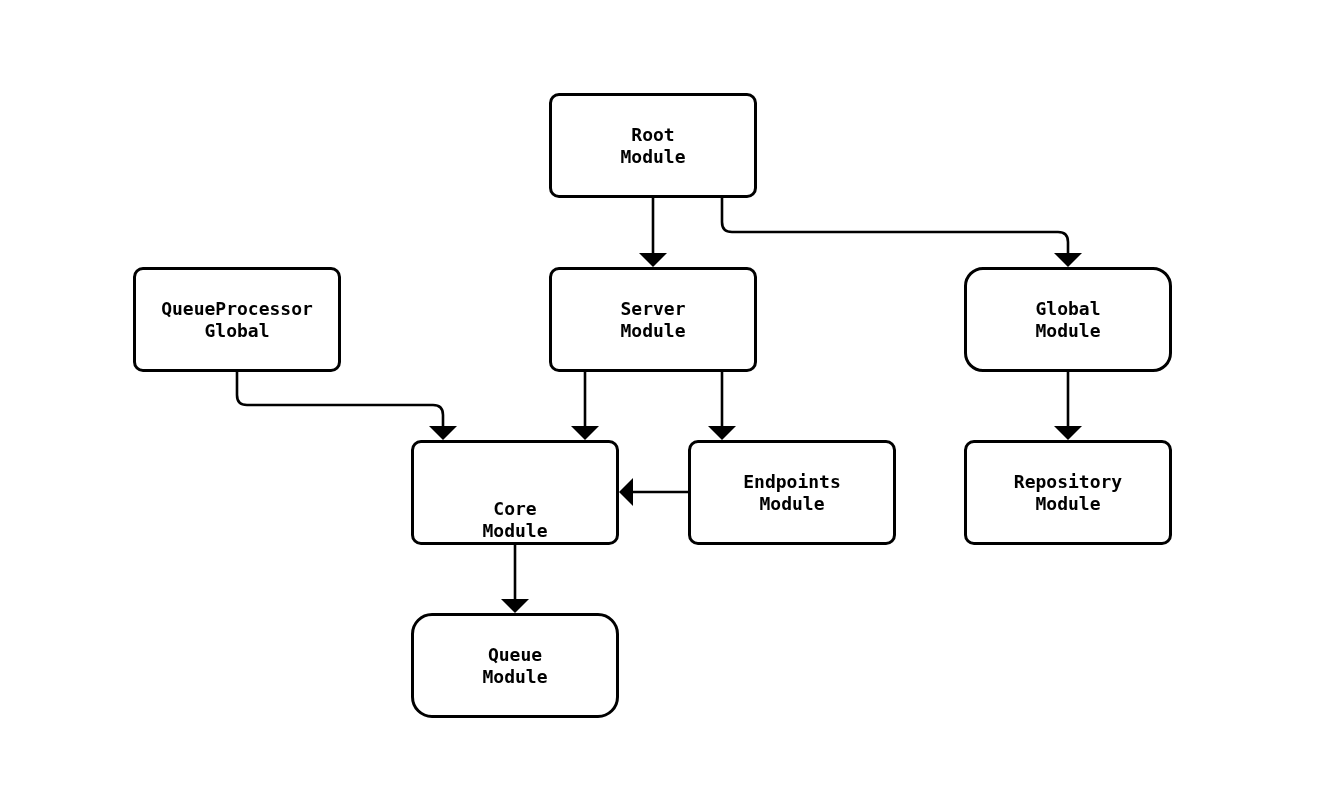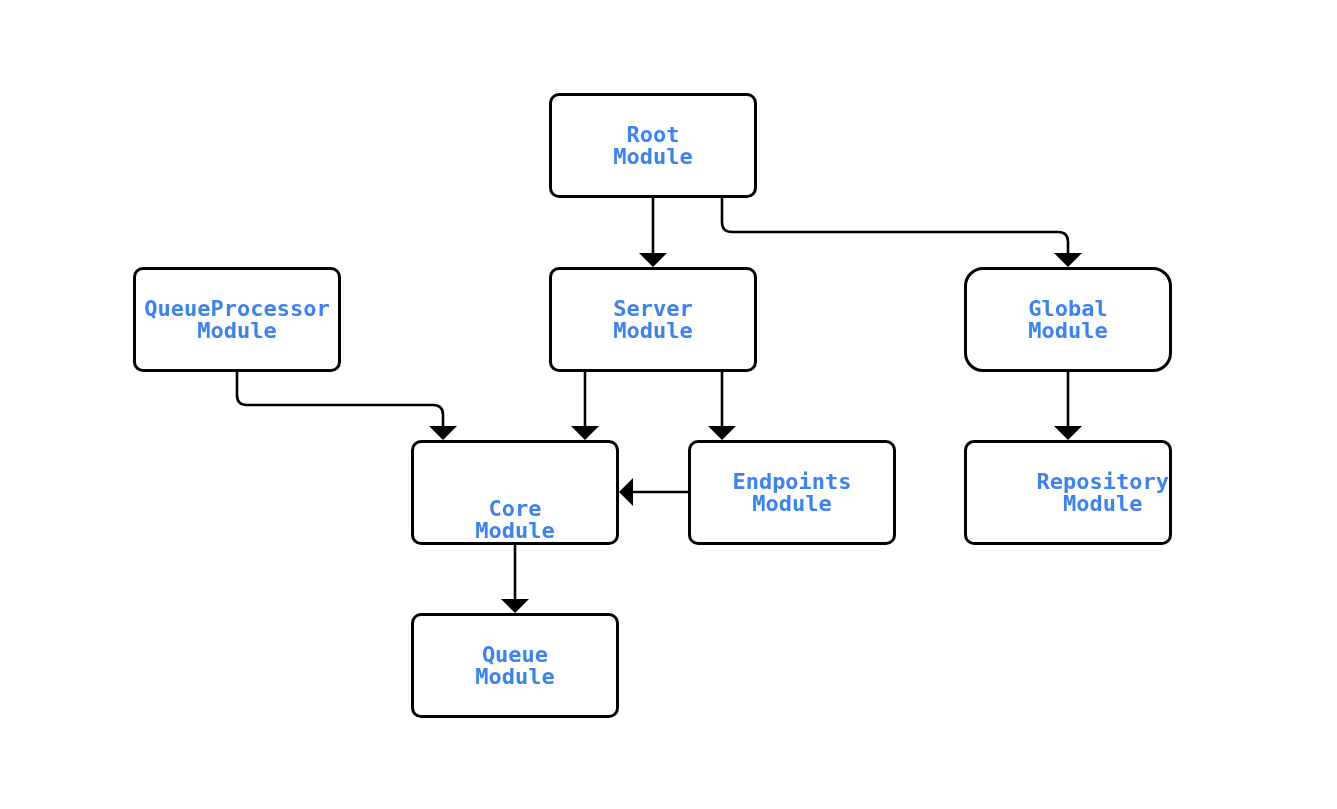--- a/index.html
+++ b/index.html
@@ -37,24 +37,24 @@
     height: 105px;
     box-sizing: border-box;
     background: #ffffff;
     border: 3px solid #000000;
     border-radius: 10px;
     display: flex;
     align-items: center;
     justify-content: center;
   }
   .node-label {
-    font-size: 22px;
+    font-size: 18px;
     line-height: 22px;
     font-weight: bold;
-    color: #3b82f6;
+    color: #000000;
     text-align: center;
     white-space: pre-line;
   }
 </style>
 </head>
 <body>
 
 <div class="canvas">
 
   <svg class="edges-layer" viewBox="0 0 1337 809" xmlns="http://www.w3.org/2000/svg">
@@ -84,21 +84,21 @@
     <polygon class="arrowhead" points="501,599 529,599 515,613"></polygon>
   </svg>
 
   <div class="node" style="left:549px; top:93px;">
     <div class="node-label">Root
 Module</div>
   </div>
 
   <div class="node" style="left:133px; top:267px;">
     <div class="node-label">QueueProcessor
-Module</div>
+Global</div>
   </div>
 
   <div class="node" style="left:549px; top:267px;">
     <div class="node-label">Server
 Module</div>
   </div>
 
   <div class="node" style="left:964px; top:267px;border-radius:19px;">
     <div class="node-label">Global
 Module</div>
@@ -107,23 +107,23 @@
   <div class="node" style="left:411px; top:440px;align-items:flex-end;">
     <div class="node-label">Core
 Module</div>
   </div>
 
   <div class="node" style="left:688px; top:440px;">
     <div class="node-label">Endpoints
 Module</div>
   </div>
 
-  <div class="node" style="left:964px; top:440px;justify-content:flex-end;">
+  <div class="node" style="left:964px; top:440px;">
     <div class="node-label">Repository
 Module</div>
   </div>
 
-  <div class="node" style="left:411px; top:613px;">
+  <div class="node" style="left:411px; top:613px;border-radius:21px;">
     <div class="node-label">Queue
 Module</div>
   </div>
 
 </div>
 
 </body></html>

